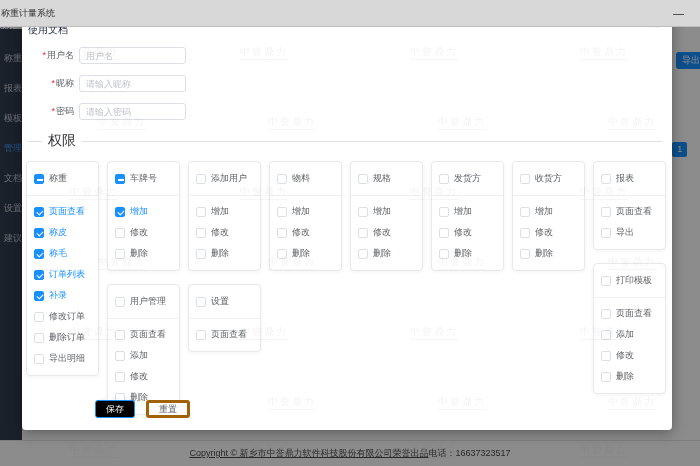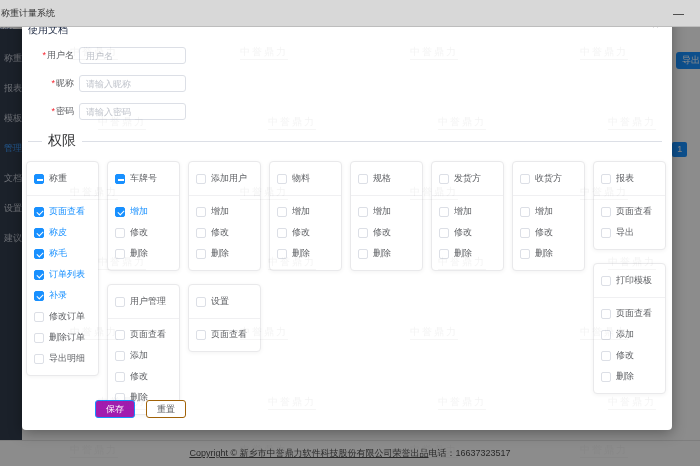--- a/index.html
+++ b/index.html
@@ -61,22 +61,22 @@
   .cb { width:10px; height:10px; border:1px solid #dcdfe6; border-radius:2px; background:#fff; flex:0 0 10px; position:relative; cursor:pointer; }
   .cb.checked, .cb.ind { background:#1890ff; border-color:#1890ff; }
   .cb.checked::after { content:""; position:absolute; left:3px; top:1px; width:3px; height:5px;
     border:solid #fff; border-width:0 1.5px 1.5px 0; transform:rotate(45deg); }
   .cb.ind::after { content:""; position:absolute; left:2px; top:4px; width:6px; height:2px; background:#fff; }
   .pc-label { font-size:9px; color:#606266; white-space:nowrap; }
   .pc-label.on { color:#1890ff; }
 
   .m-actions { position:absolute; left:73px; bottom:12px; display:flex; gap:11px; }
   .btn { font-size:9px; border-radius:3px; height:18px; padding:0 10px; cursor:pointer; }
-  .btn-save { background:#a21caf; color:#fff; border:1px solid #1890ff; }
-  .btn-reset { background:#fff; color:#606266; border:1px solid #a16207; }
+  .btn-save { background:#000000; color:#fff; border:1px solid #1890ff; }
+  .btn-reset { background:#fff; color:#606266; border:3px solid #a16207; }
 
   
   .wm-layer { position:absolute; inset:13px 0 0 0; z-index:50; pointer-events:none; }
   .wm { position:absolute; font-size:10px; color:rgba(80,80,80,0.07); border-bottom:1px solid rgba(80,80,80,0.05);
     white-space:nowrap; letter-spacing:2px; }
 </style>
 </head>
 <body>
 
 <div class="stage">

